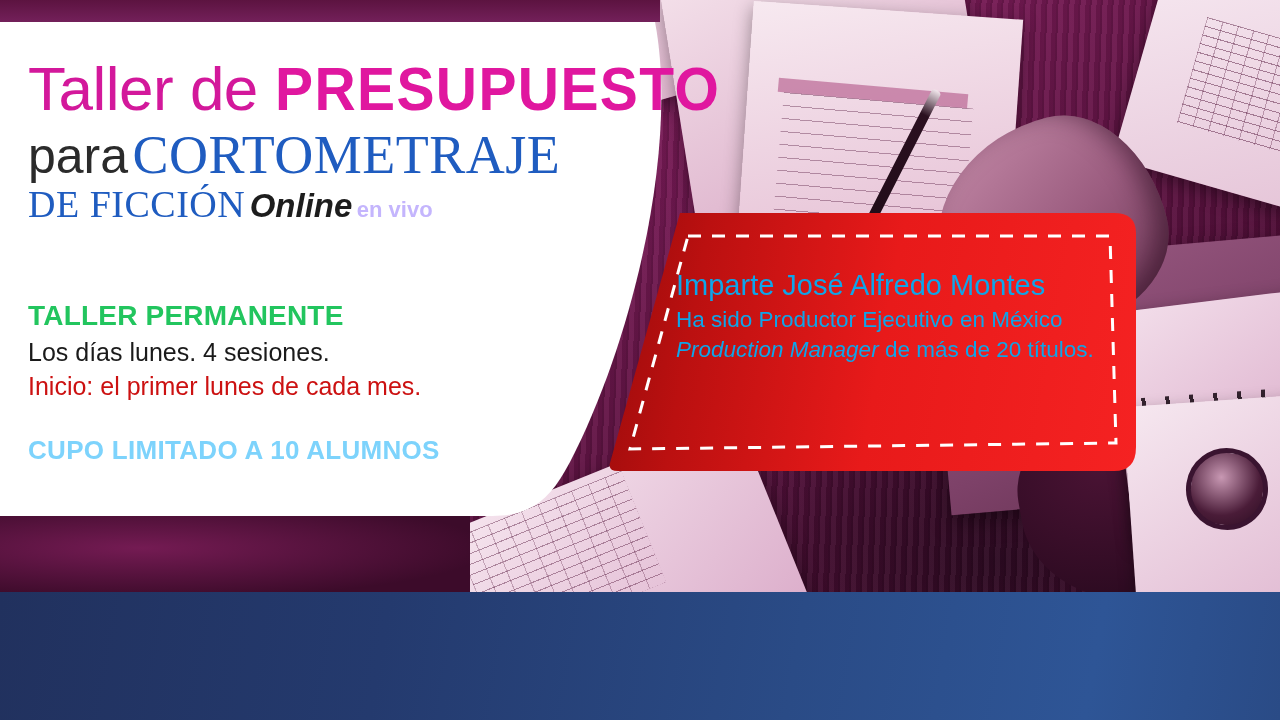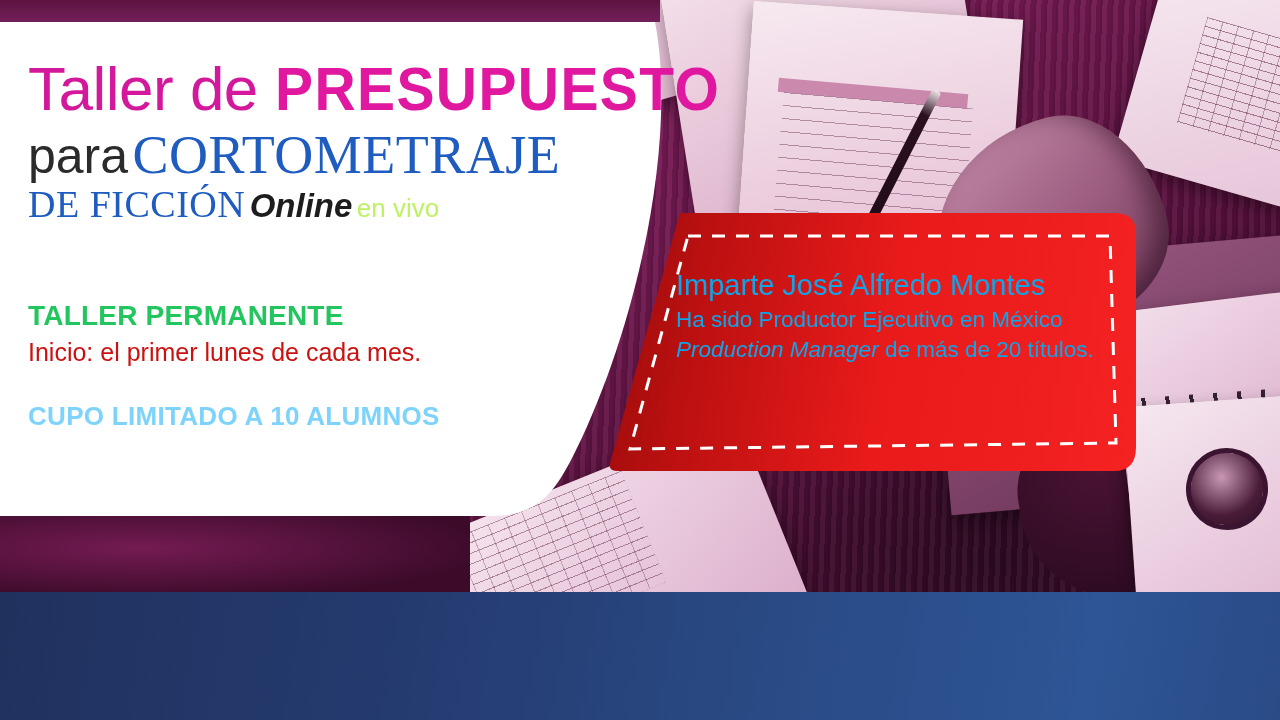--- a/index.html
+++ b/index.html
@@ -162,21 +162,21 @@
   }
   .line3 { margin-top: -4px; white-space: nowrap; }
   .t-ficcion {
     color: #1f5cc0; font-size: 38px; font-weight: 400;
     font-family: "Liberation Serif", serif;
     letter-spacing: 0.5px;
   }
   .t-online {
     color: #1d1d1d; font-size: 33px; font-style: italic; font-weight: 600;
   }
-  .t-envivo { color: #bef264; font-size: 26px; font-weight: 400; }
+  .t-envivo { color: #c4b5fd; font-size: 22px; font-weight: 700; }
 
   
   .details { position: absolute; left: 28px; top: 300px; width: 560px; }
   .d-permanente {
     color: #22c55e; font-size: 28px; font-weight: 700; letter-spacing: 0.2px;
     margin-bottom: 6px;
   }
   .d-dias { color: #1a1a1a; font-size: 25px; font-weight: 400; margin-bottom: 5px; }
   .d-inicio { color: #cc1111; font-size: 25px; font-weight: 400; }
   .d-cupo {
@@ -248,20 +248,21 @@
     </div>
     <div class="line3">
       <span class="t-ficcion">DE FICCIÓN</span>
       <span class="t-online">Online</span>
       <span class="t-envivo">en vivo</span>
     </div>
   </div>
 
   <div class="details">
     <div class="d-permanente">TALLER PERMANENTE</div>
+    <div class="d-dias">Los días lunes. 4 sesiones.</div>
     <div class="d-inicio">Inicio: el primer lunes de cada mes.</div>
     <div class="d-cupo">CUPO LIMITADO A 10 ALUMNOS</div>
   </div>
 
   <div class="red-panel-shape"></div>
   <svg class="red-dash" viewBox="0 0 500 222" preserveAspectRatio="none">
     <path d="M 64 3 L 486 3 L 492 210 L 6 216 Z" fill="none" stroke="#ffffff" stroke-width="3" stroke-dasharray="13 11"></path>
   </svg>
   <div class="red-text">
     <div class="r-name">Imparte José Alfredo Montes</div>

